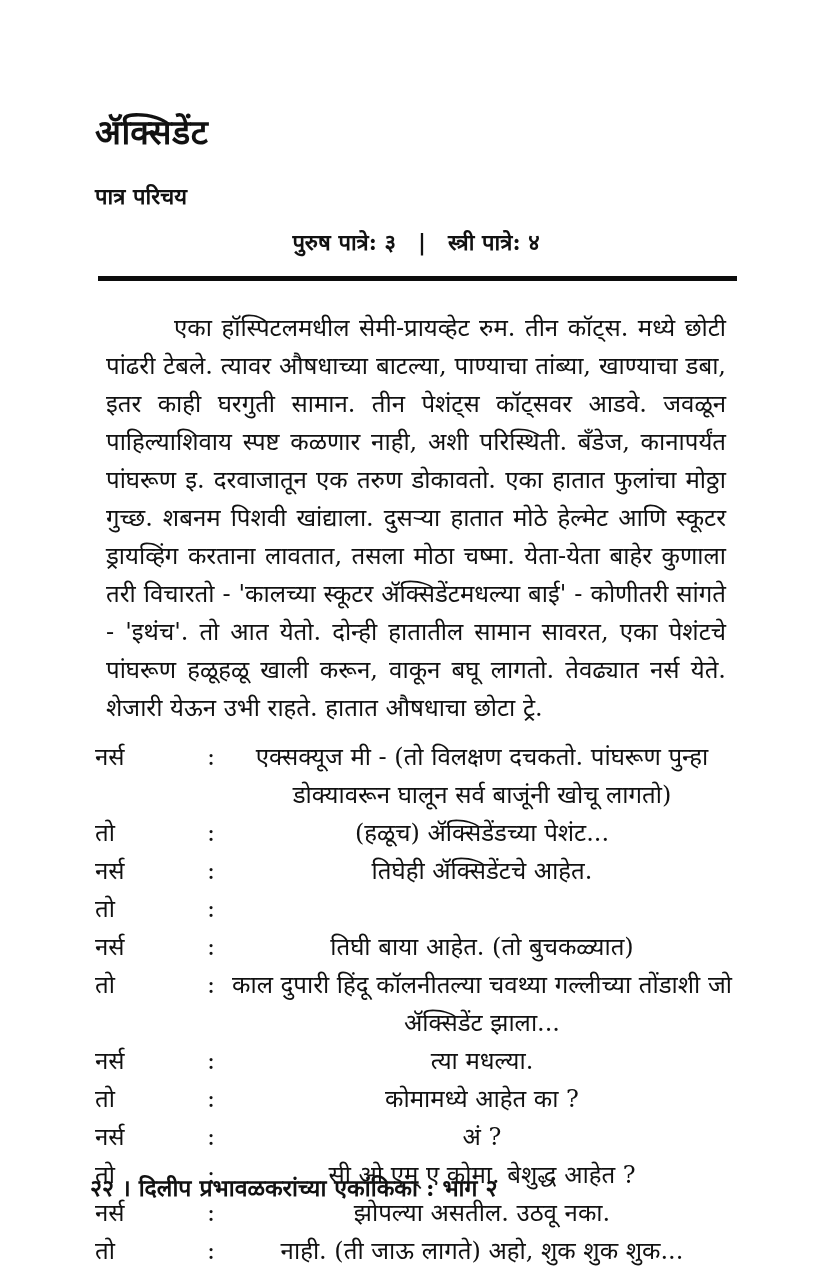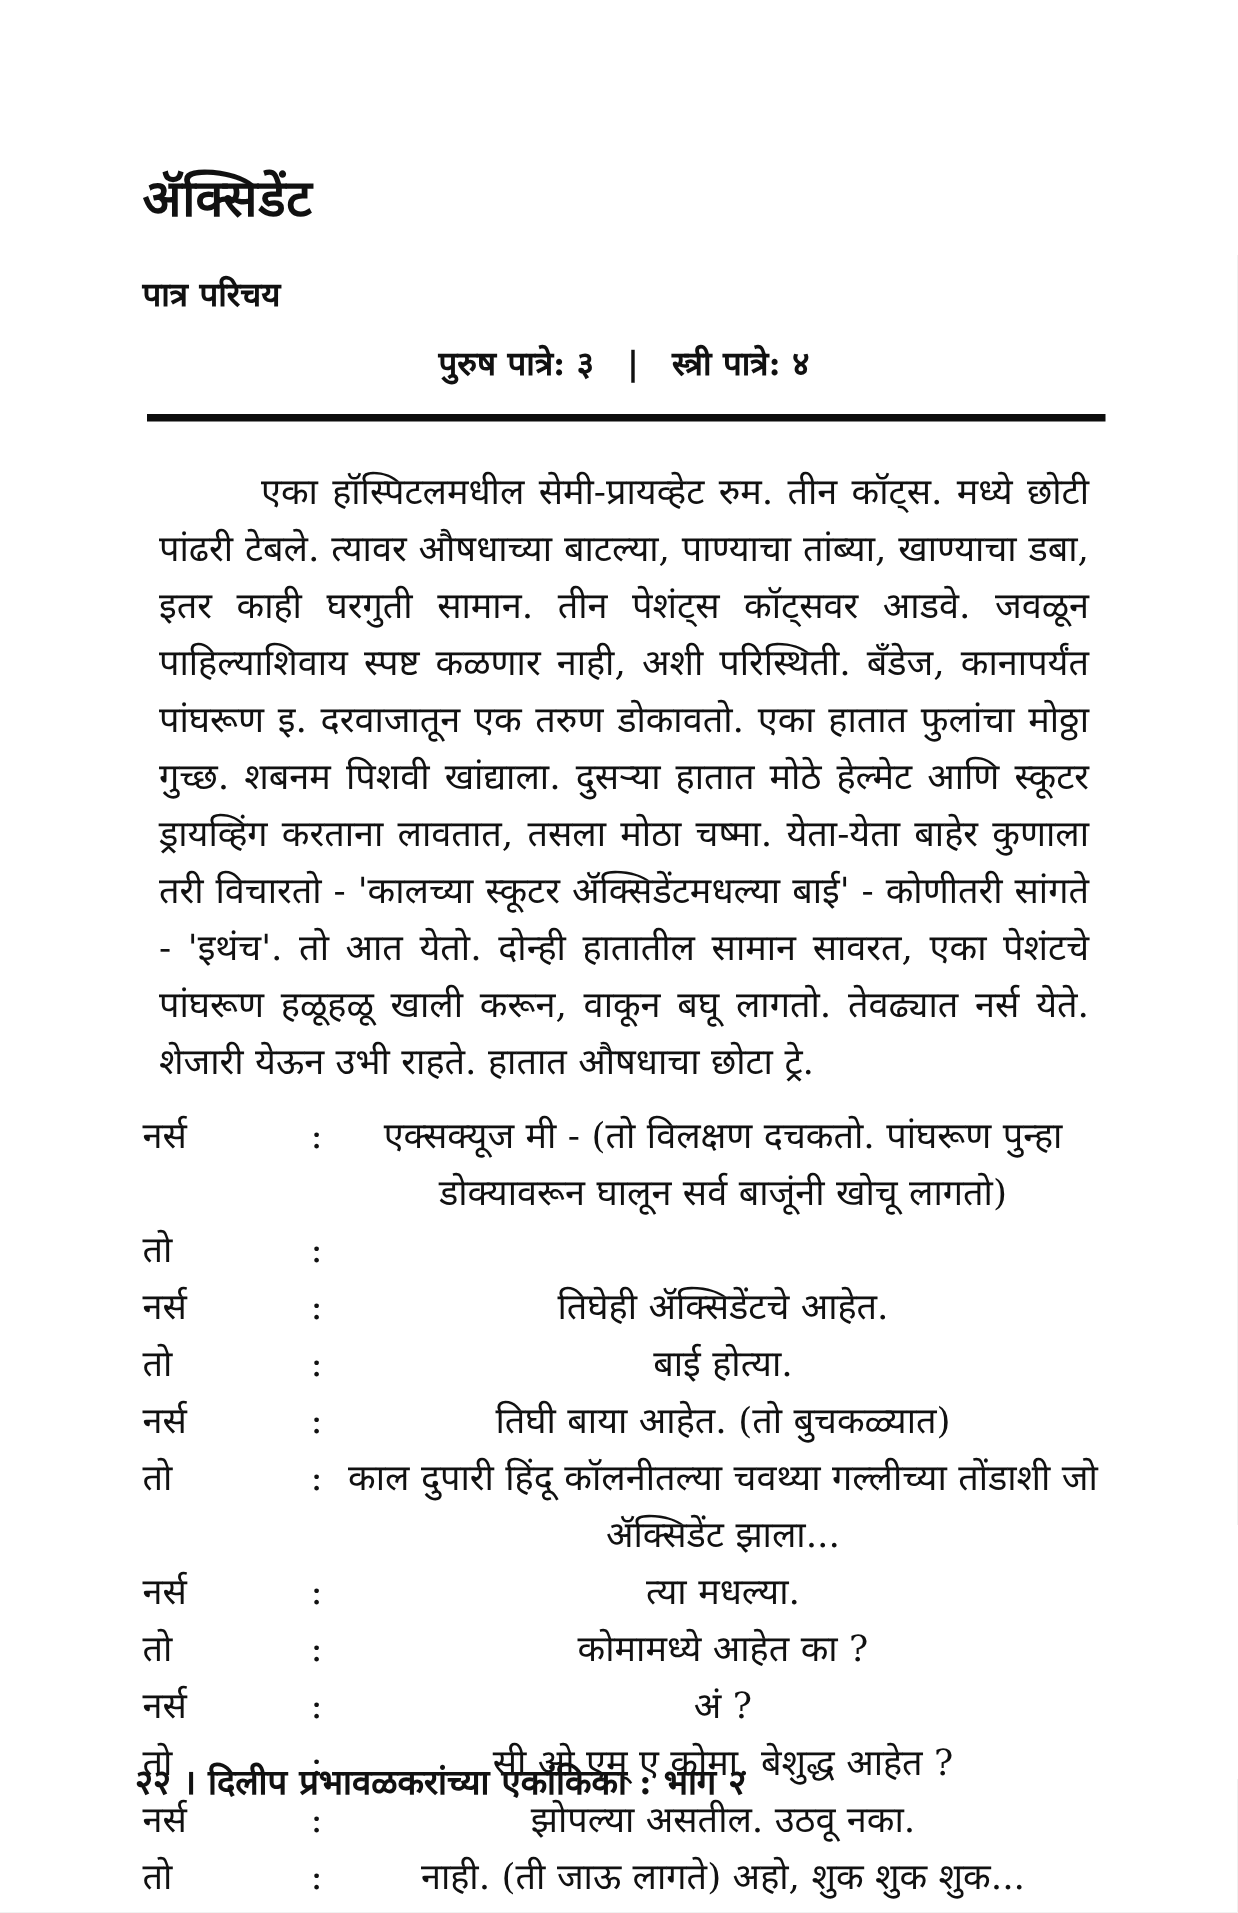--- a/index.html
+++ b/index.html
@@ -98,32 +98,32 @@
 
       <div class="dialogue-row">
         <span class="speaker">नर्स</span>
         <span class="colon">:</span>
         <span class="line-text">एक्सक्यूज मी - (तो विलक्षण दचकतो. पांघरूण पुन्हा डोक्यावरून घालून सर्व बाजूंनी खोचू लागतो)</span>
       </div>
 
       <div class="dialogue-row">
         <span class="speaker">तो</span>
         <span class="colon">:</span>
+        <span class="line-text">(हळूच) ॲक्सिडेंडच्या पेशंट...</span>
       </div>
 
       <div class="dialogue-row">
         <span class="speaker">नर्स</span>
         <span class="colon">:</span>
         <span class="line-text">तिघेही ॲक्सिडेंटचे आहेत.</span>
       </div>
 
       <div class="dialogue-row">
         <span class="speaker">तो</span>
         <span class="colon">:</span>
-        <span class="line-text">बाई होत्या.</span>
       </div>
 
       <div class="dialogue-row">
         <span class="speaker">नर्स</span>
         <span class="colon">:</span>
         <span class="line-text">तिघी बाया आहेत. (तो बुचकळ्यात)</span>
       </div>
 
       <div class="dialogue-row">
         <span class="speaker">तो</span>

